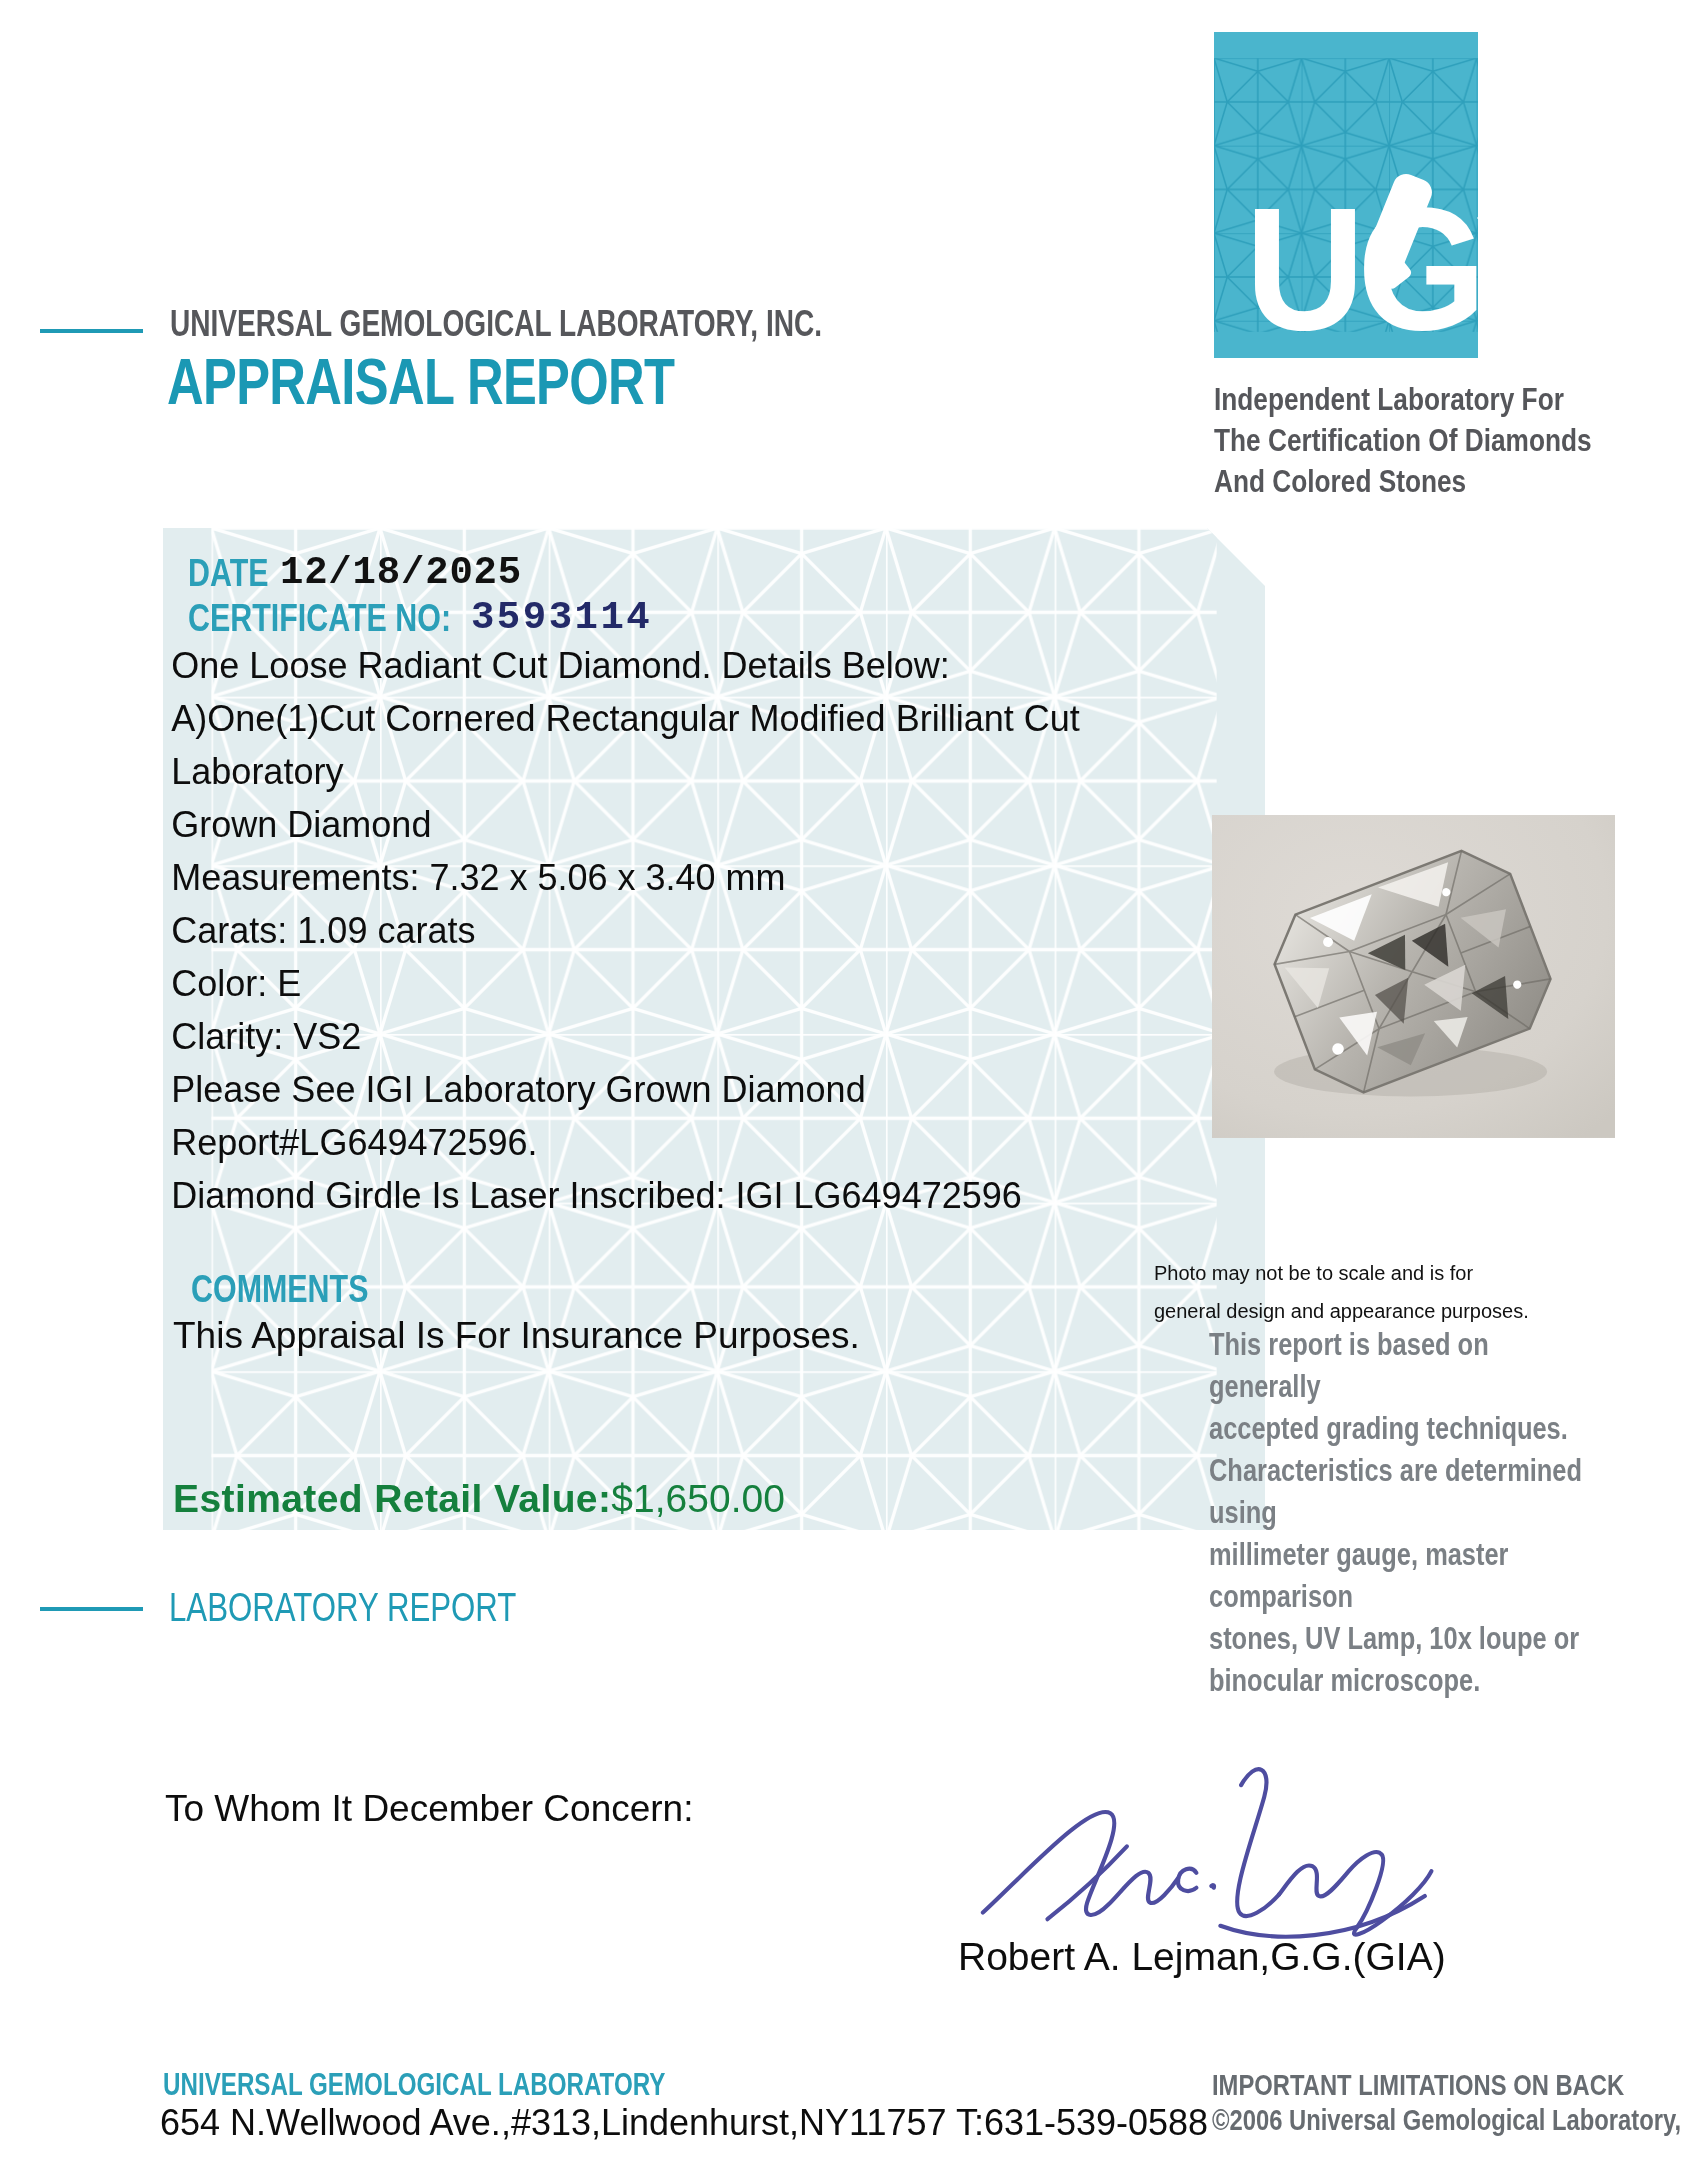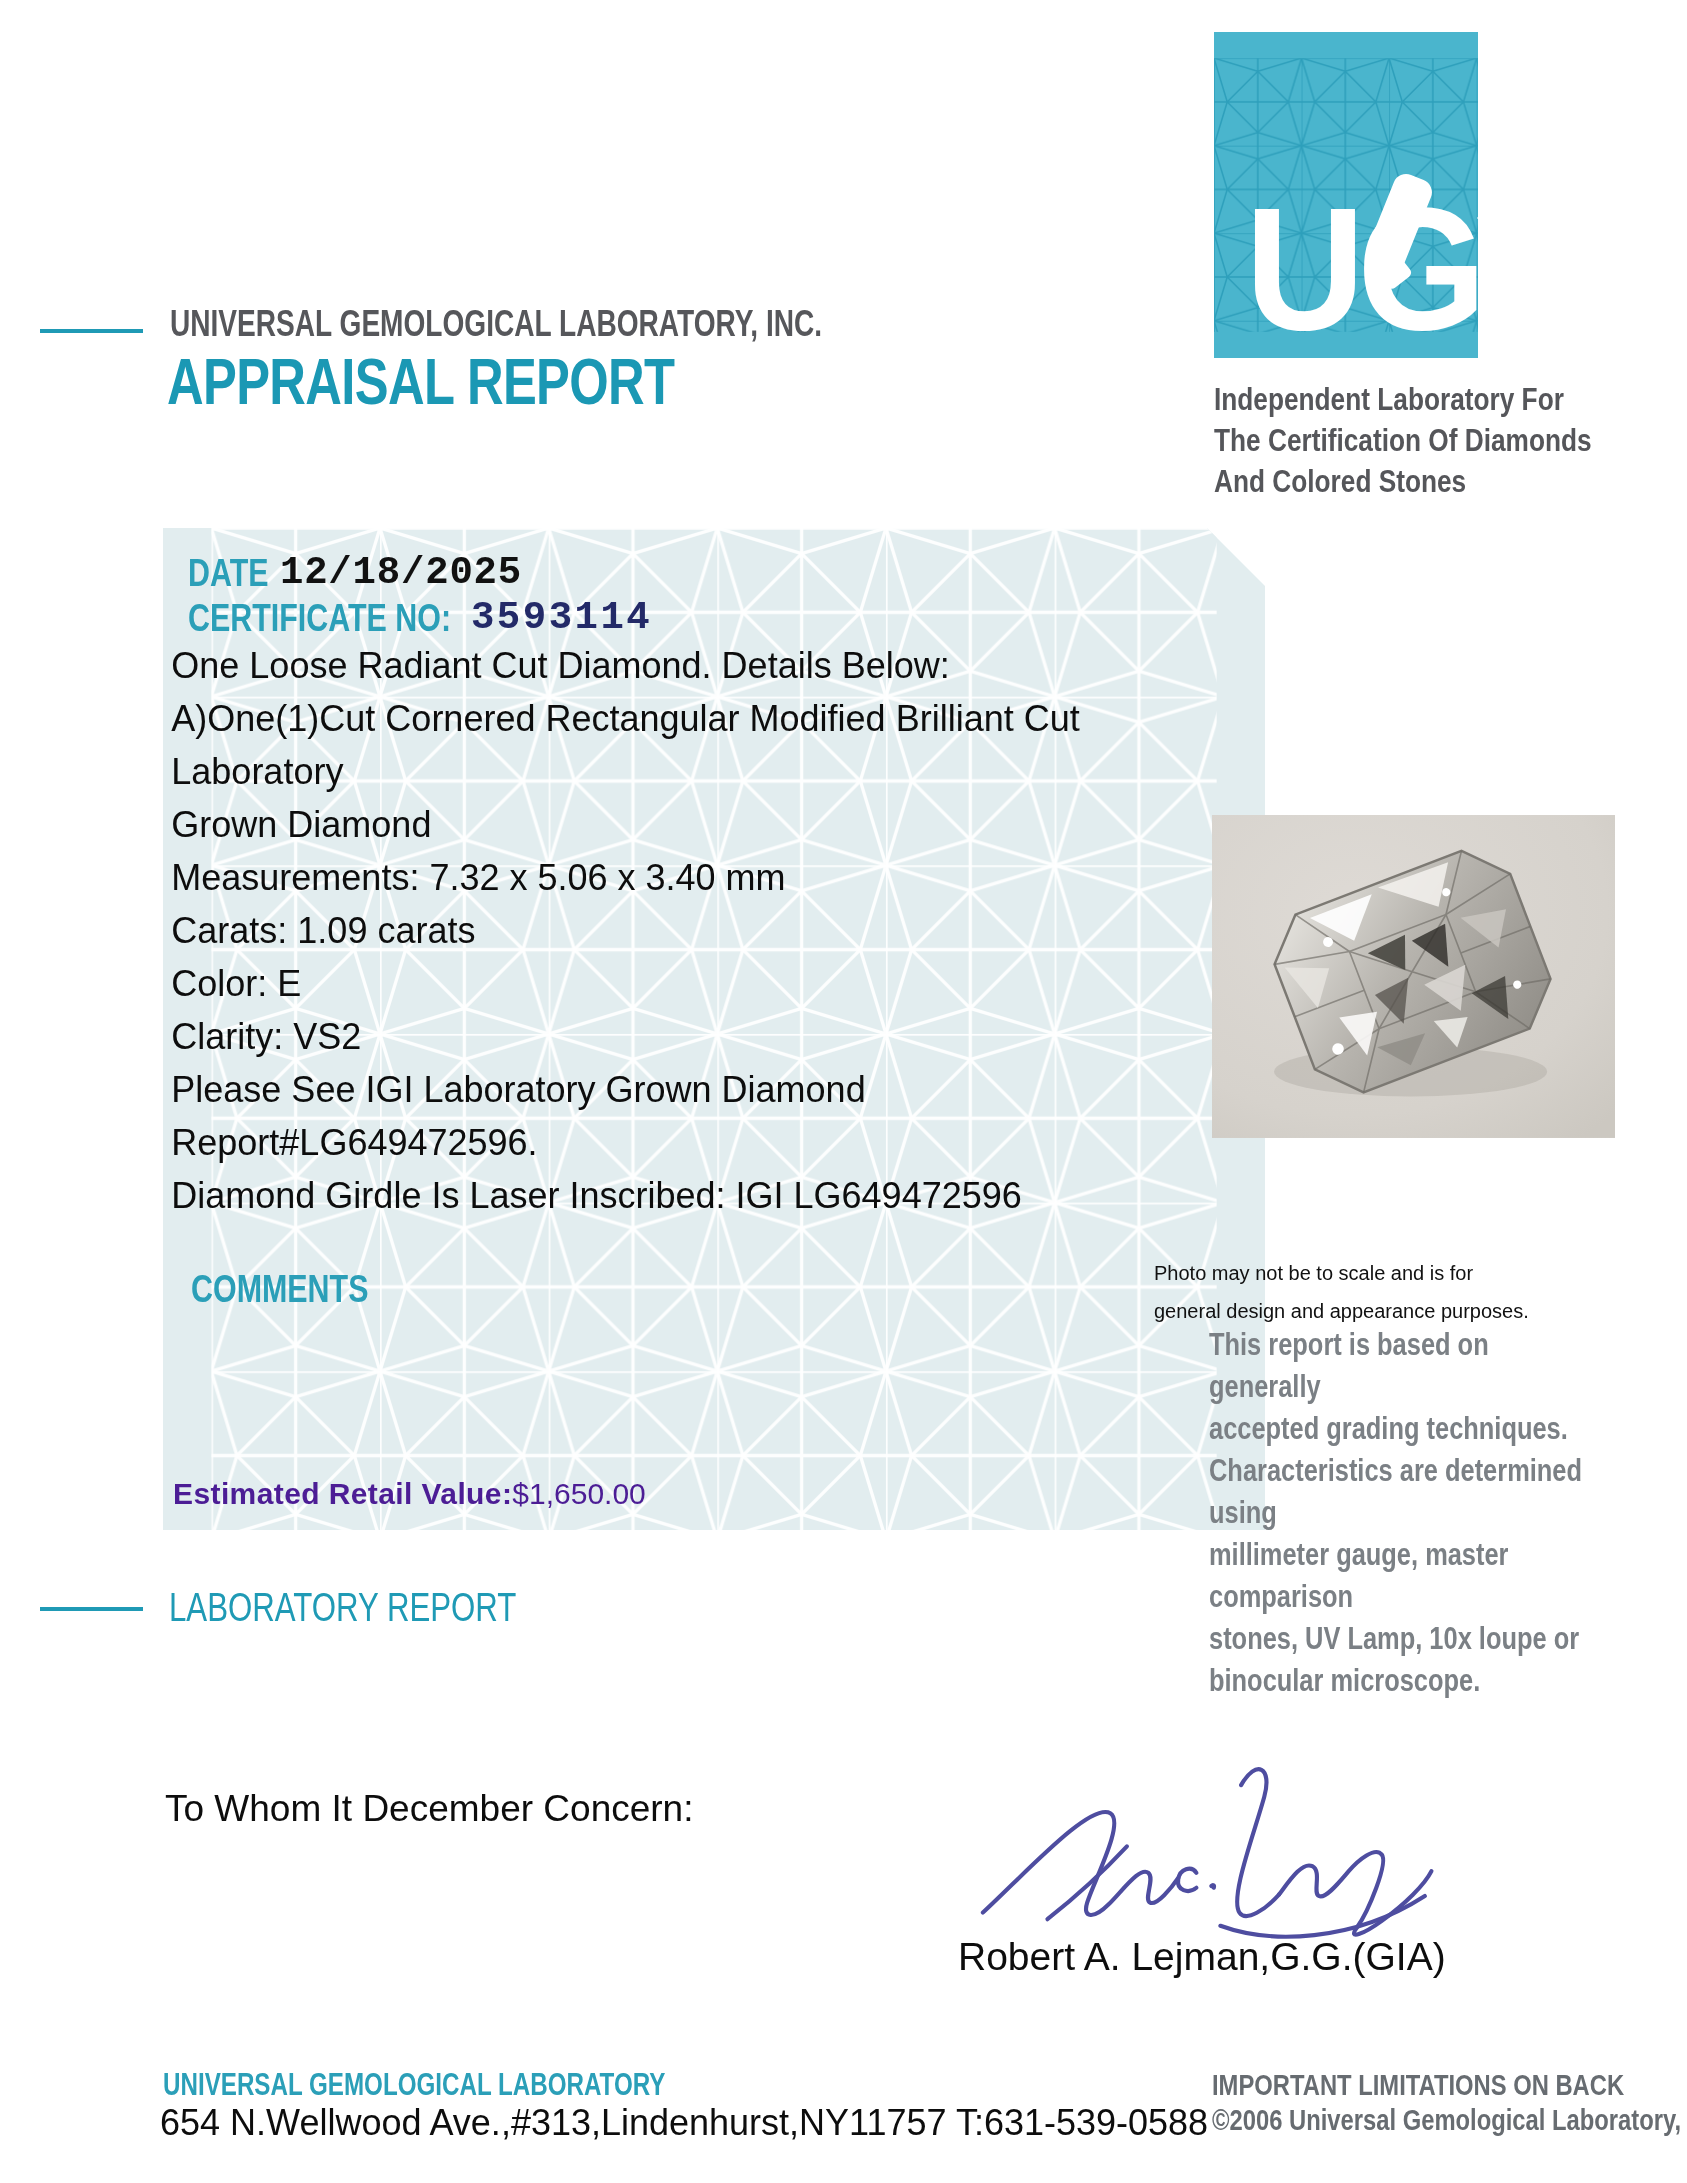--- a/index.html
+++ b/index.html
@@ -76,21 +76,21 @@
   }
   .cert-val{color:#232a68;letter-spacing:2.5px;}
   .desc{
     left:8.3px;top:111px;width:1042px;
     font-size:36px;line-height:53px;color:#0d0d0d;
   }
   .comments-label{left:28px;top:739px;}
   .comments-text{
     left:10px;top:787px;font-size:37px;color:#0d0d0d;white-space:nowrap;
   }
-  .value-line{left:10px;top:949px;font-size:30px;color:#4c1d95;white-space:nowrap;}
+  .value-line{left:10px;top:949px;font-size:39px;color:#15803d;white-space:nowrap;}
   .value-label{font-weight:bold;letter-spacing:0.4px;}
   .value-amount{font-weight:normal;}
 
   
   .photo-box{left:1212px;top:815px;width:403px;height:323px;background:#d8d4cf;}
   .disclaimer{
     left:1154px;top:1254px;width:480px;
     text-align:left;font-size:20px;line-height:38px;color:#111111;
   }
   .grading-note{
@@ -188,20 +188,21 @@
 Carats: 1.09 carats
 Color: E
 Clarity: VS2
 Please See IGI Laboratory Grown Diamond
 Report#LG649472596.
 Diamond Girdle Is Laser Inscribed: IGI LG649472596</div>
 
     <div class="abs comments-label">
       <span class="label-teal cond">COMMENTS</span>
     </div>
+    <div class="abs comments-text">This Appraisal Is For Insurance Purposes.</div>
 
     <div class="abs value-line">
       <span class="value-label">Estimated Retail Value:</span><span class="value-amount">$1,650.00</span>
     </div>
   </div>
 
   <div class="abs photo-box">
     <svg width="403" height="323" viewBox="0 0 487 390">
       <defs>
         <radialGradient id="bgGrad" cx="35%" cy="30%" r="90%">

